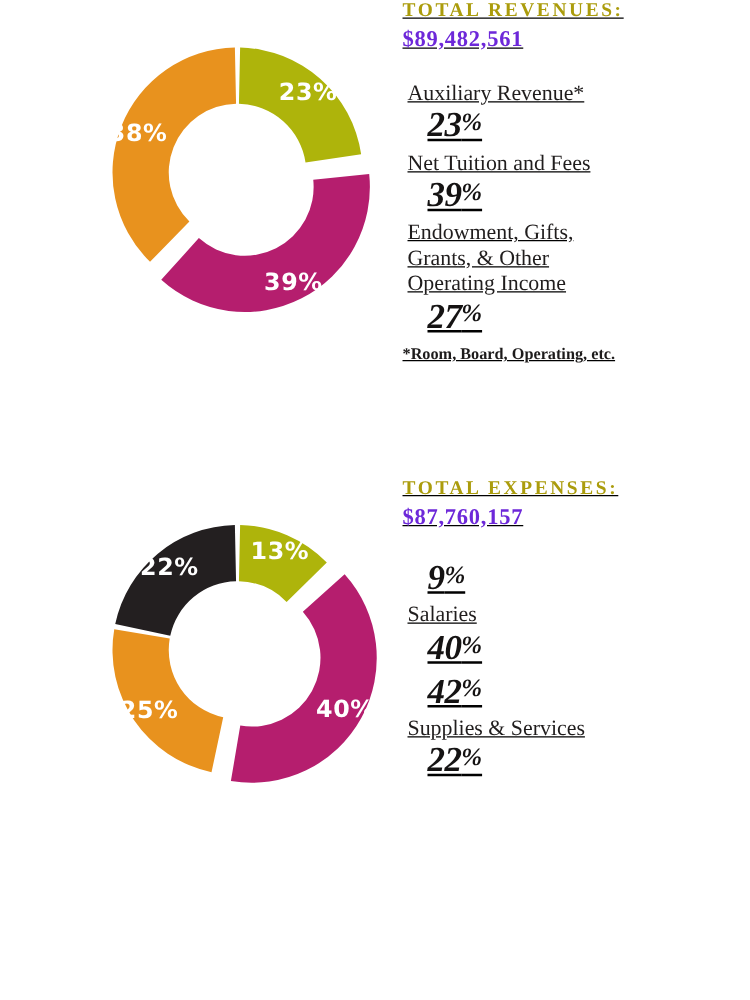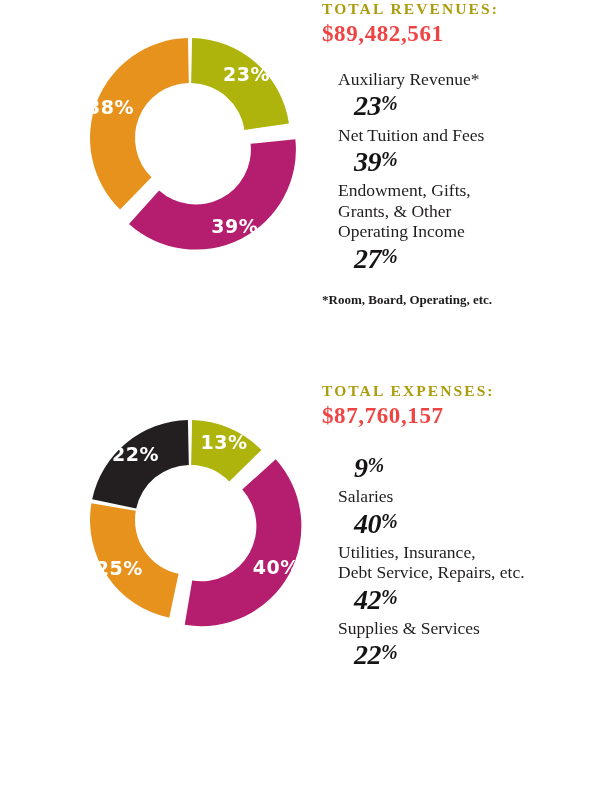--- a/index.html
+++ b/index.html
@@ -52,40 +52,41 @@
     text-anchor: middle;
     dominant-baseline: central;
   }
 
   
   .legend {
     position: absolute;
     left: 322px;
     top: 0;
     width: 270px;
+    text-decoration: underline;
   }
   .legend-title {
     font-family: "Liberation Serif", serif;
     font-weight: bold;
     font-size: 15.5px;
     letter-spacing: 2.1px;
     color: #ab9c0c;
     margin: 0 0 3px 0;
     white-space: nowrap;
   }
   .legend-total {
     font-family: "Liberation Serif", serif;
     font-weight: bold;
-    font-size: 23px;
+    font-size: 18px;
     letter-spacing: 0.6px;
-    color: #ef4444;
+    color: #6d28d9;
     margin: 0 0 22px 0;
     white-space: nowrap;
   }
-  .legend-items { margin: 16px; }
+  .legend-items { margin: 4px; }
   .legend-item { margin: 0 0 1px 0; }
   .item-label {
     font-family: "Liberation Serif", serif;
     font-size: 17.5px;
     line-height: 1.17;
     color: #201d1d;
     margin: 0;
   }
   .item-pct {
     font-family: "Liberation Serif", serif;
@@ -187,21 +188,20 @@
         <div class="legend-item">
           <p class="item-pct"><span>9</span><span class="sym">%</span></p>
         </div>
 
         <div class="legend-item">
           <p class="item-label">Salaries</p>
           <p class="item-pct"><span>40</span><span class="sym">%</span></p>
         </div>
 
         <div class="legend-item">
-          <p class="item-label">Utilities, Insurance,<br>Debt Service, Repairs, etc.</p>
           <p class="item-pct"><span>42</span><span class="sym">%</span></p>
         </div>
 
         <div class="legend-item">
           <p class="item-label">Supplies &amp; Services</p>
           <p class="item-pct"><span>22</span><span class="sym">%</span></p>
         </div>
 
       </div>
       <p class="legend-footnote"></p>

